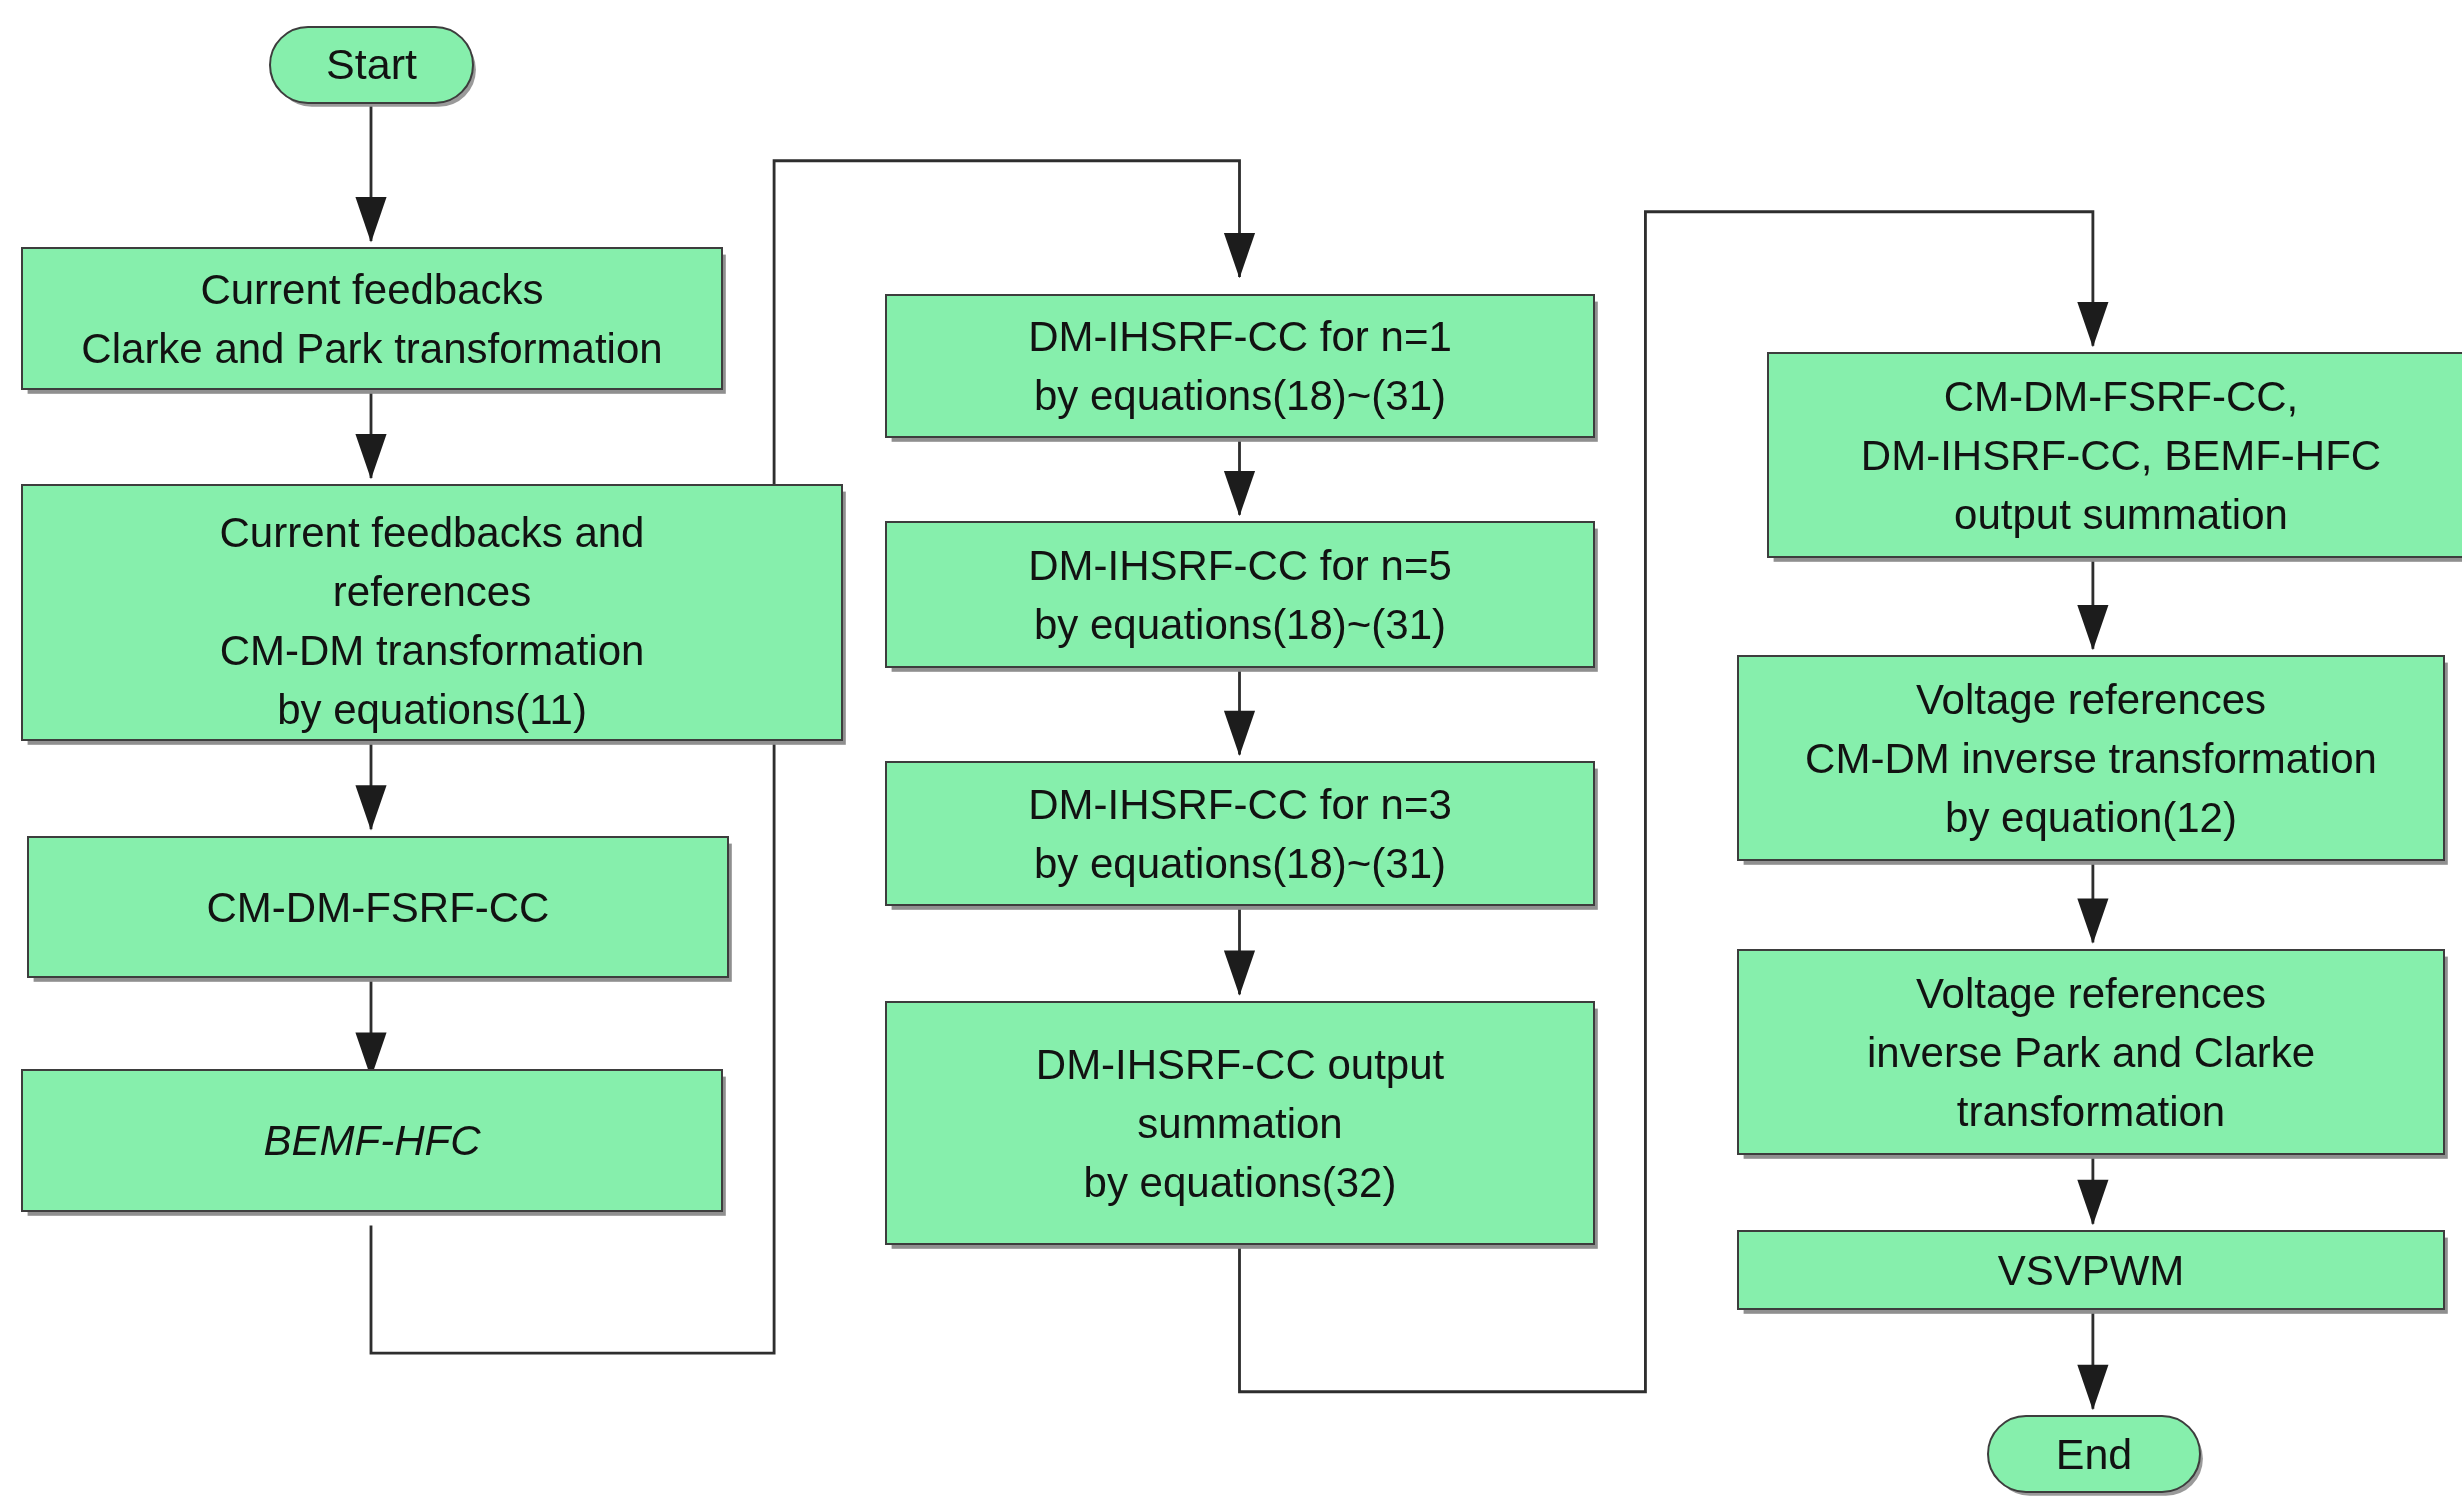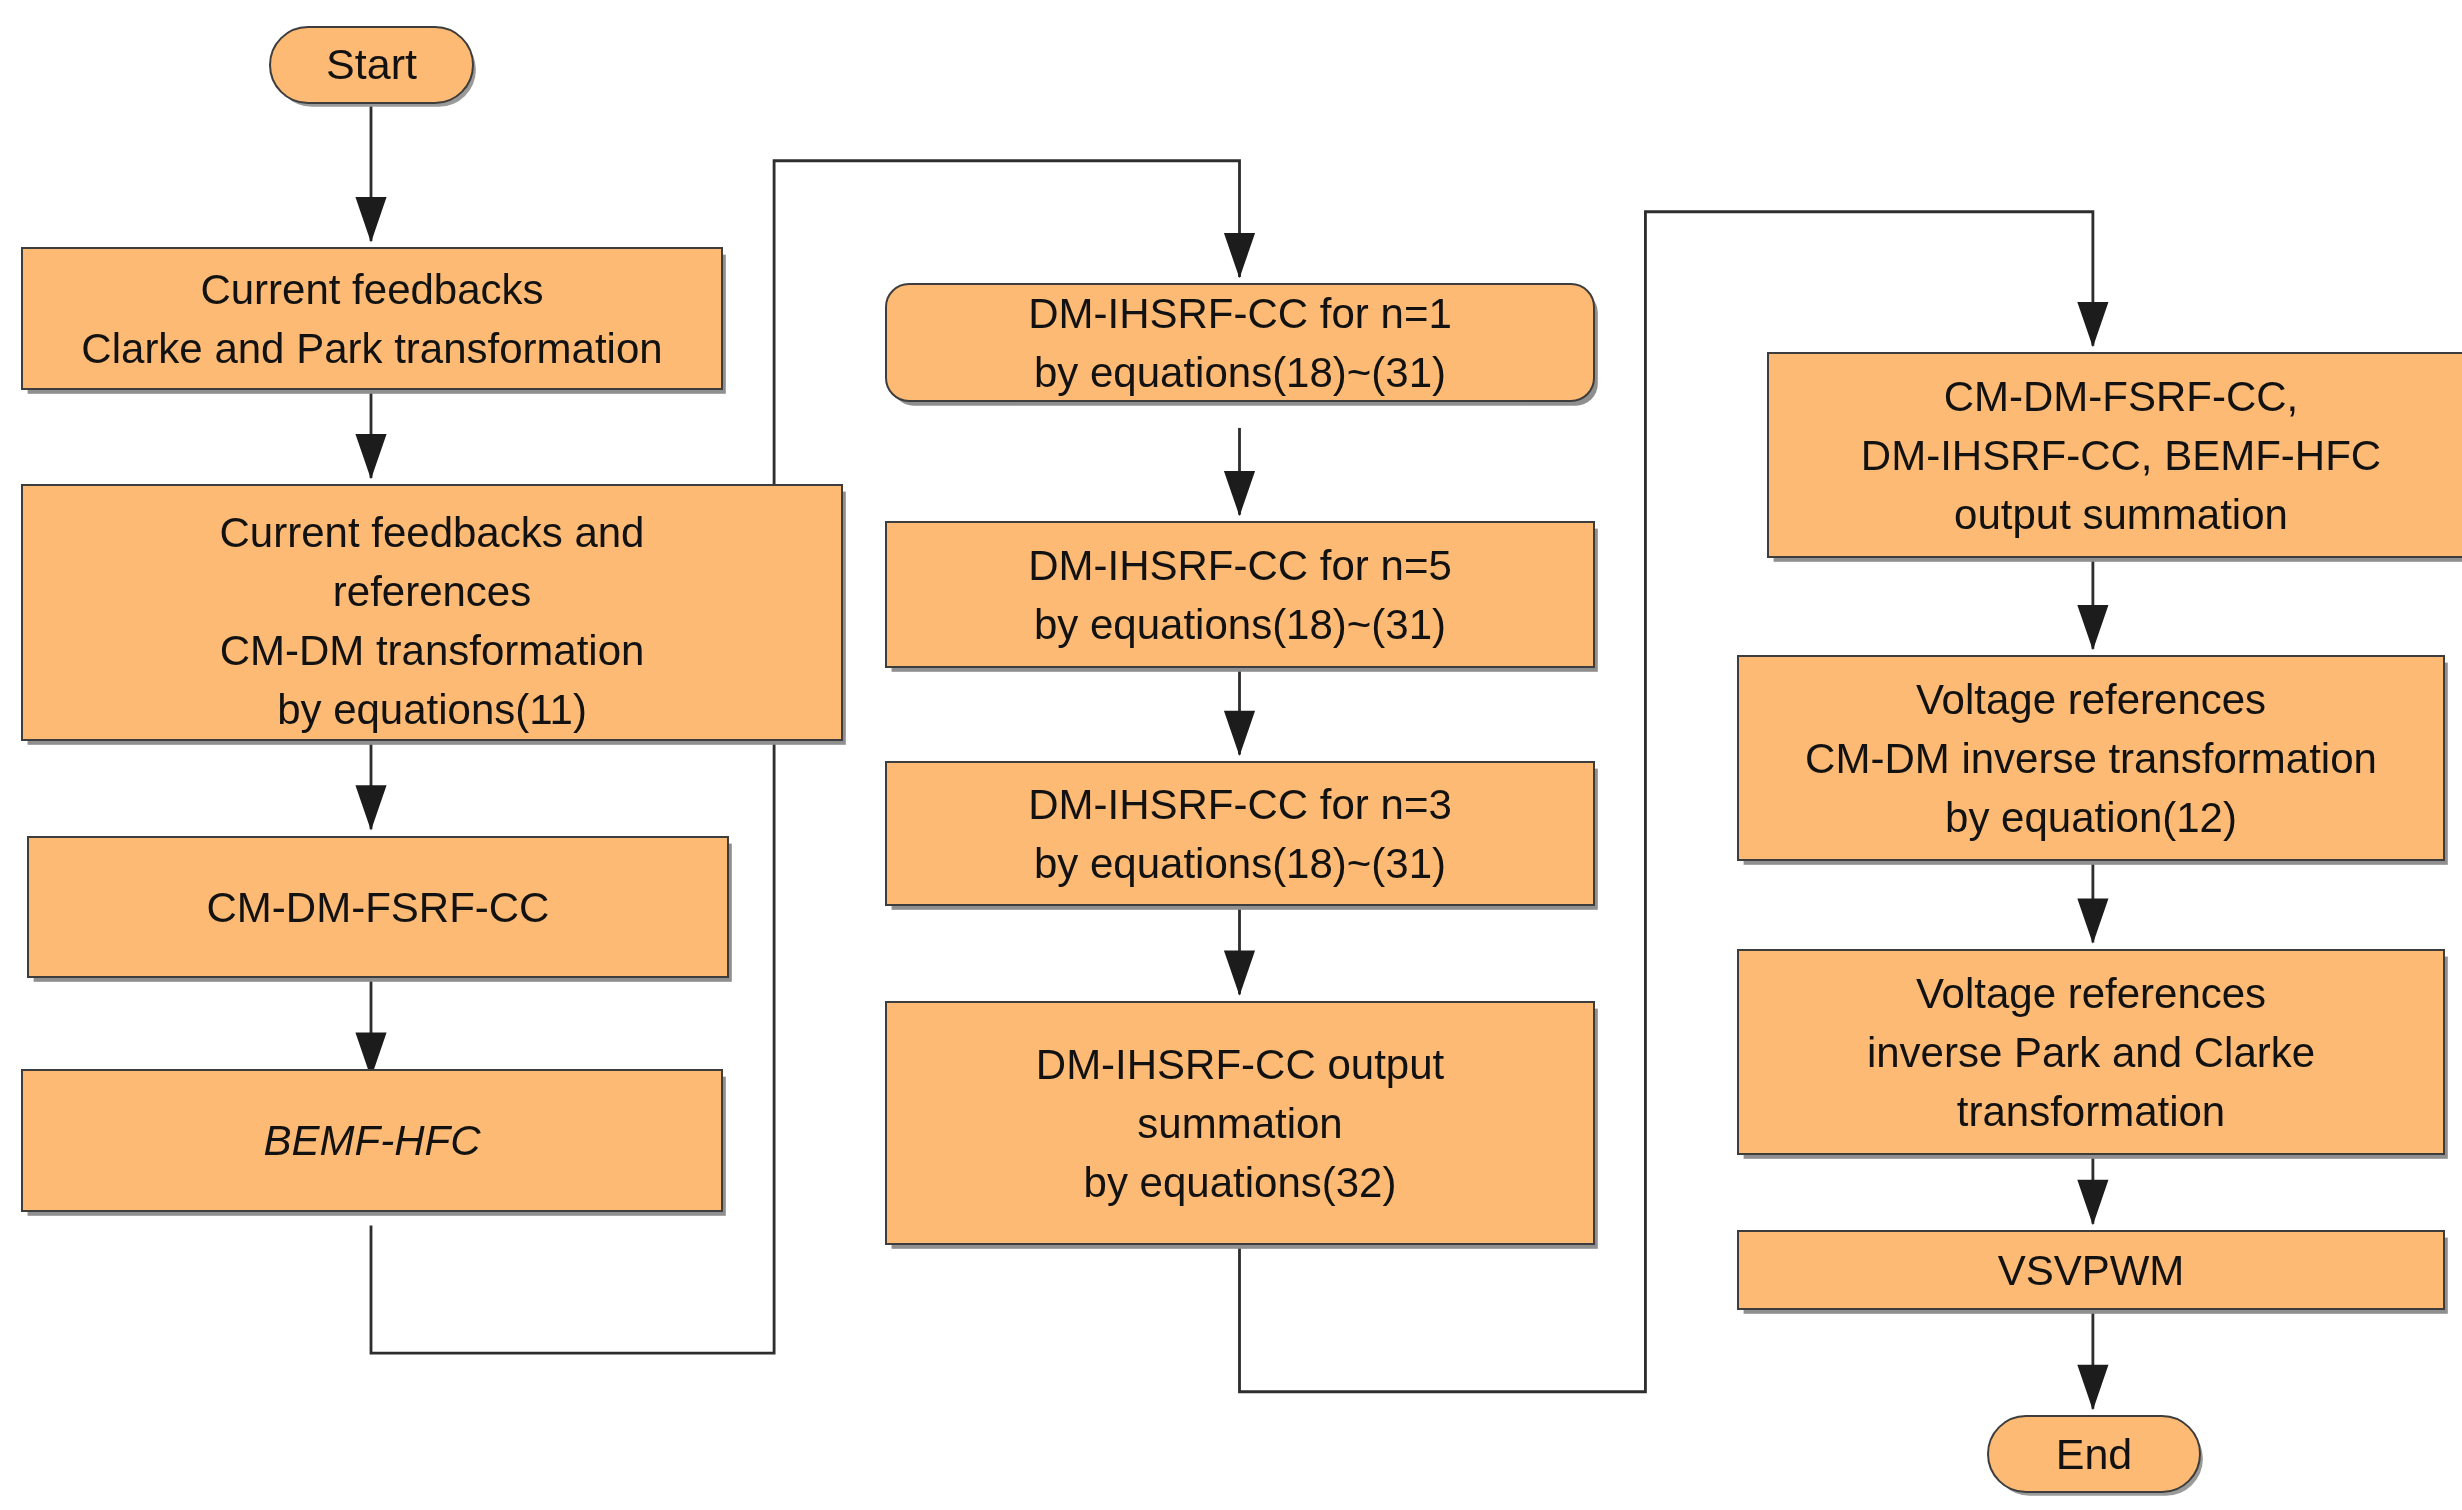--- a/index.html
+++ b/index.html
@@ -6,21 +6,21 @@
   #stage{
     position:relative;
     width:2462px;height:1511px;
     background:#ffffff;
     font-family:"Liberation Sans", sans-serif;
     color:#121212;
   }
   .node{
     position:absolute;
     box-sizing:border-box;
-    background:#fdba74;
+    background:#86efac;
     border:2.8px solid #3d3d3d;
     box-shadow:4.7px 5.7px 0 -1.9px #8f8f8f;
     display:flex;
     flex-direction:column;
     align-items:center;
     justify-content:center;
     text-align:center;
     font-size:42px;
     line-height:59px;
     z-index:2;
@@ -78,21 +78,21 @@
   </div>
 
   <div class="node" style="left:21px;top:836px;width:702px;height:142px;margin-left:6px;">
     <span class="ln">CM-DM-FSRF-CC</span>
   </div>
 
   <div class="node" style="left:21px;top:1069px;width:702px;height:143px;font-style:italic;">
     <span class="ln">BEMF-HFC</span>
   </div>
 
-  <div class="node" style="left:885px;top:283px;width:710px;height:119px;border-radius:24px;">
+  <div class="node" style="left:885px;top:294px;width:710px;height:144px;">
     <span class="ln">DM-IHSRF-CC for n=1</span>
     <span class="ln">by equations(18)~(31)</span>
   </div>
 
   <div class="node" style="left:885px;top:521px;width:710px;height:147px;">
     <span class="ln">DM-IHSRF-CC for n=5</span>
     <span class="ln">by equations(18)~(31)</span>
   </div>
 
   <div class="node" style="left:885px;top:761px;width:710px;height:145px;">

